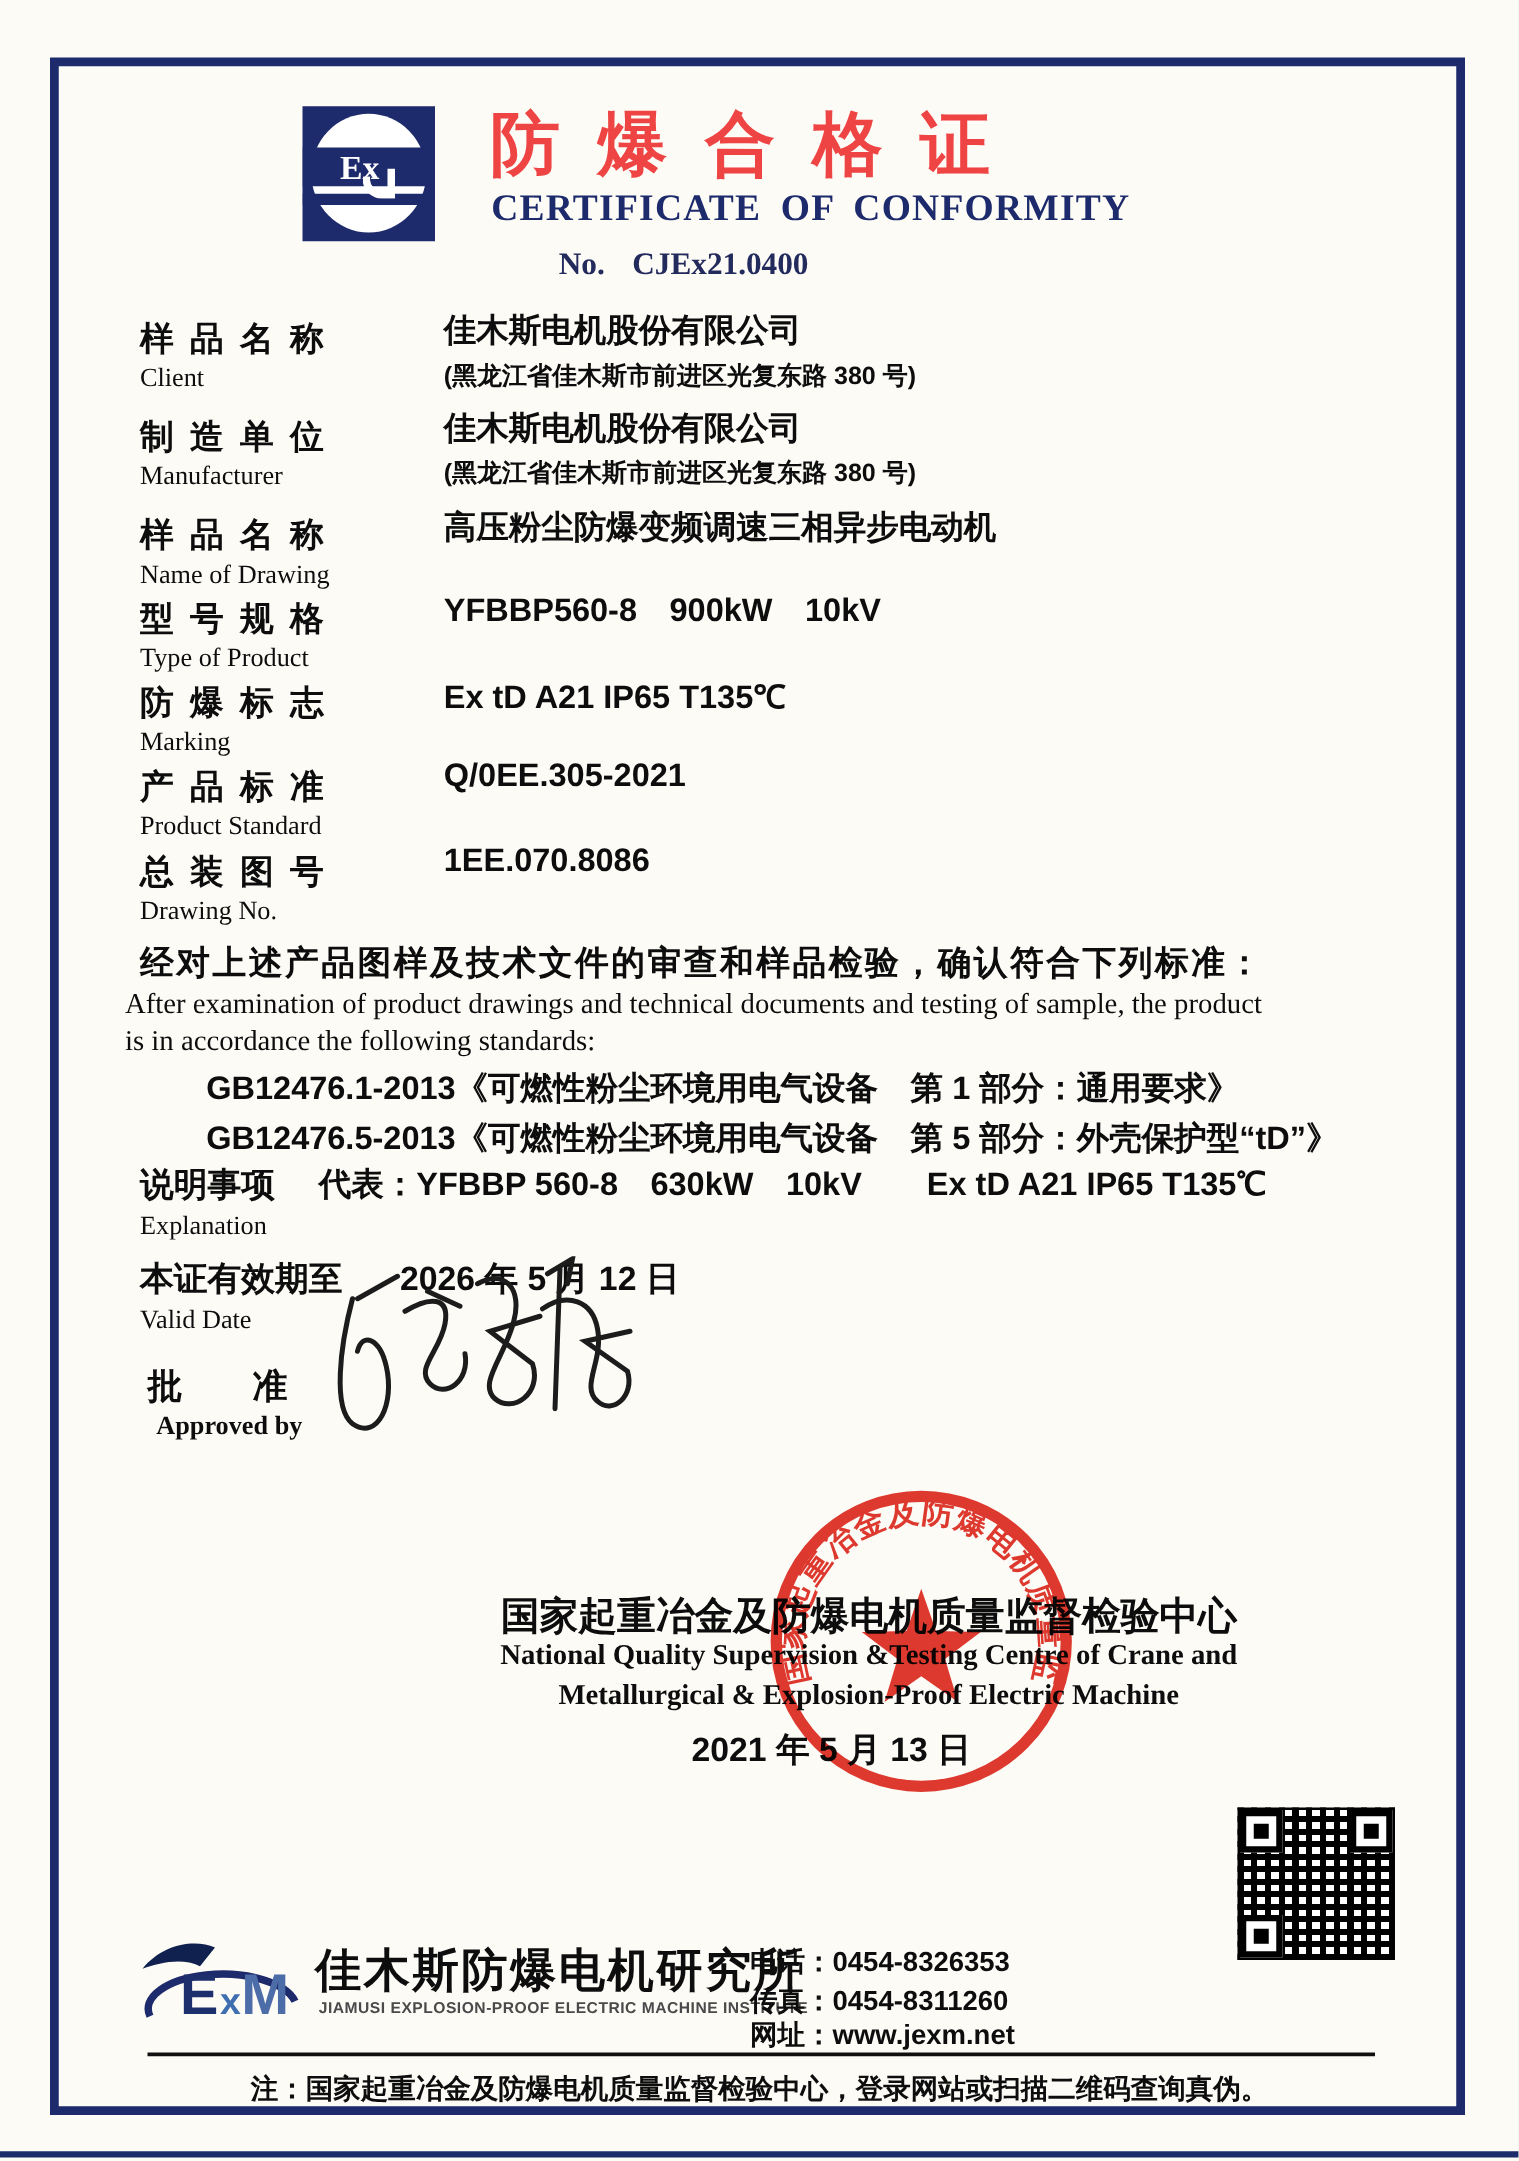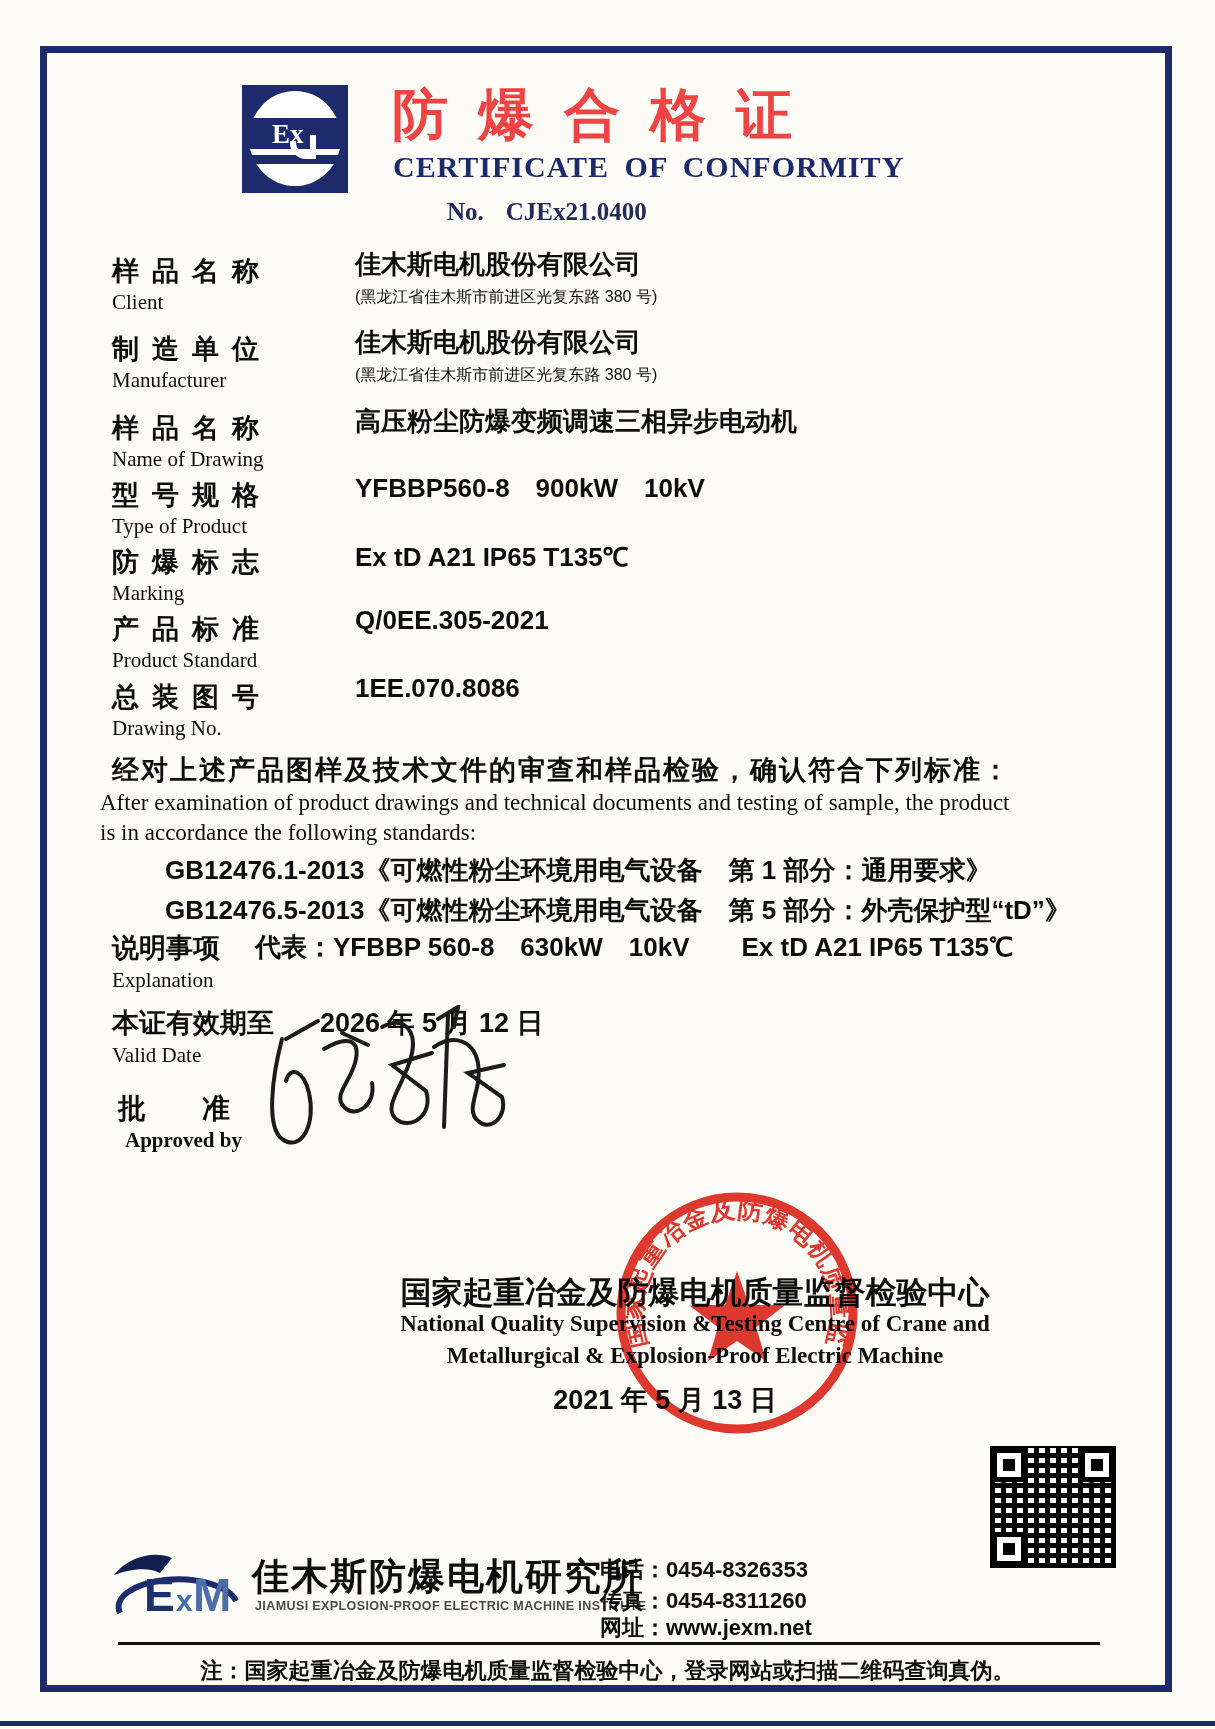--- a/index.html
+++ b/index.html
@@ -28,21 +28,21 @@
   .title-cn { position:absolute; left:392px; top:78px; font-size:56px; font-weight:bold; color:#ef4444; letter-spacing:30px; white-space:nowrap; }
   .title-en { position:absolute; left:393px; top:150px; font-size:30px; font-weight:bold; color:#1d2a6b; font-family:"Liberation Serif", serif; letter-spacing:1px; word-spacing:7px; white-space:nowrap;text-align:center; }
   .no-line { position:absolute; left:447px; top:198px; font-size:25px; font-weight:bold; color:#232a5c; font-family:"Liberation Serif", serif; white-space:nowrap; }
   .no-line .num { margin-left:22px; }
 
   
   .lab-cn { position:absolute; left:112px; font-size:27px; font-weight:bold; letter-spacing:13px; white-space:nowrap; }
   .lab-cn2 { position:absolute; left:112px; font-size:27px; font-weight:bold; white-space:pre; }
   .lab-en { position:absolute; left:112px; font-size:21px; font-family:"Liberation Serif", serif; white-space:nowrap; }
   .f-val { position:absolute; left:355px; font-size:26px; font-weight:bold; white-space:pre; }
-  .f-note { position:absolute; left:355px; font-size:16px; font-weight:normal; white-space:nowrap; }
+  .f-note { position:absolute; left:355px; font-size:20px; font-weight:bold; white-space:nowrap; }
 
   .stmt-cn { position:absolute; left:112px; top:752px; font-size:27px; font-weight:bold; letter-spacing:2px; white-space:nowrap; }
   .stmt-en { position:absolute; left:100px; font-size:23px; font-family:"Liberation Serif", serif; white-space:nowrap; }
   .std-line { position:absolute; left:165px; font-size:26px; font-weight:bold; white-space:pre; }
 
   .sig-svg { position:absolute; left:262px; top:1005px; }
 
   
   .org-cn { position:absolute; left:330px; top:1272px; width:730px; text-align:center; font-size:31px; font-weight:bold; white-space:nowrap; z-index:3; }
   .org-en { position:absolute; left:330px; width:730px; text-align:center; font-size:23px; font-weight:bold; font-family:"Liberation Serif", serif; white-space:nowrap; z-index:3; }

